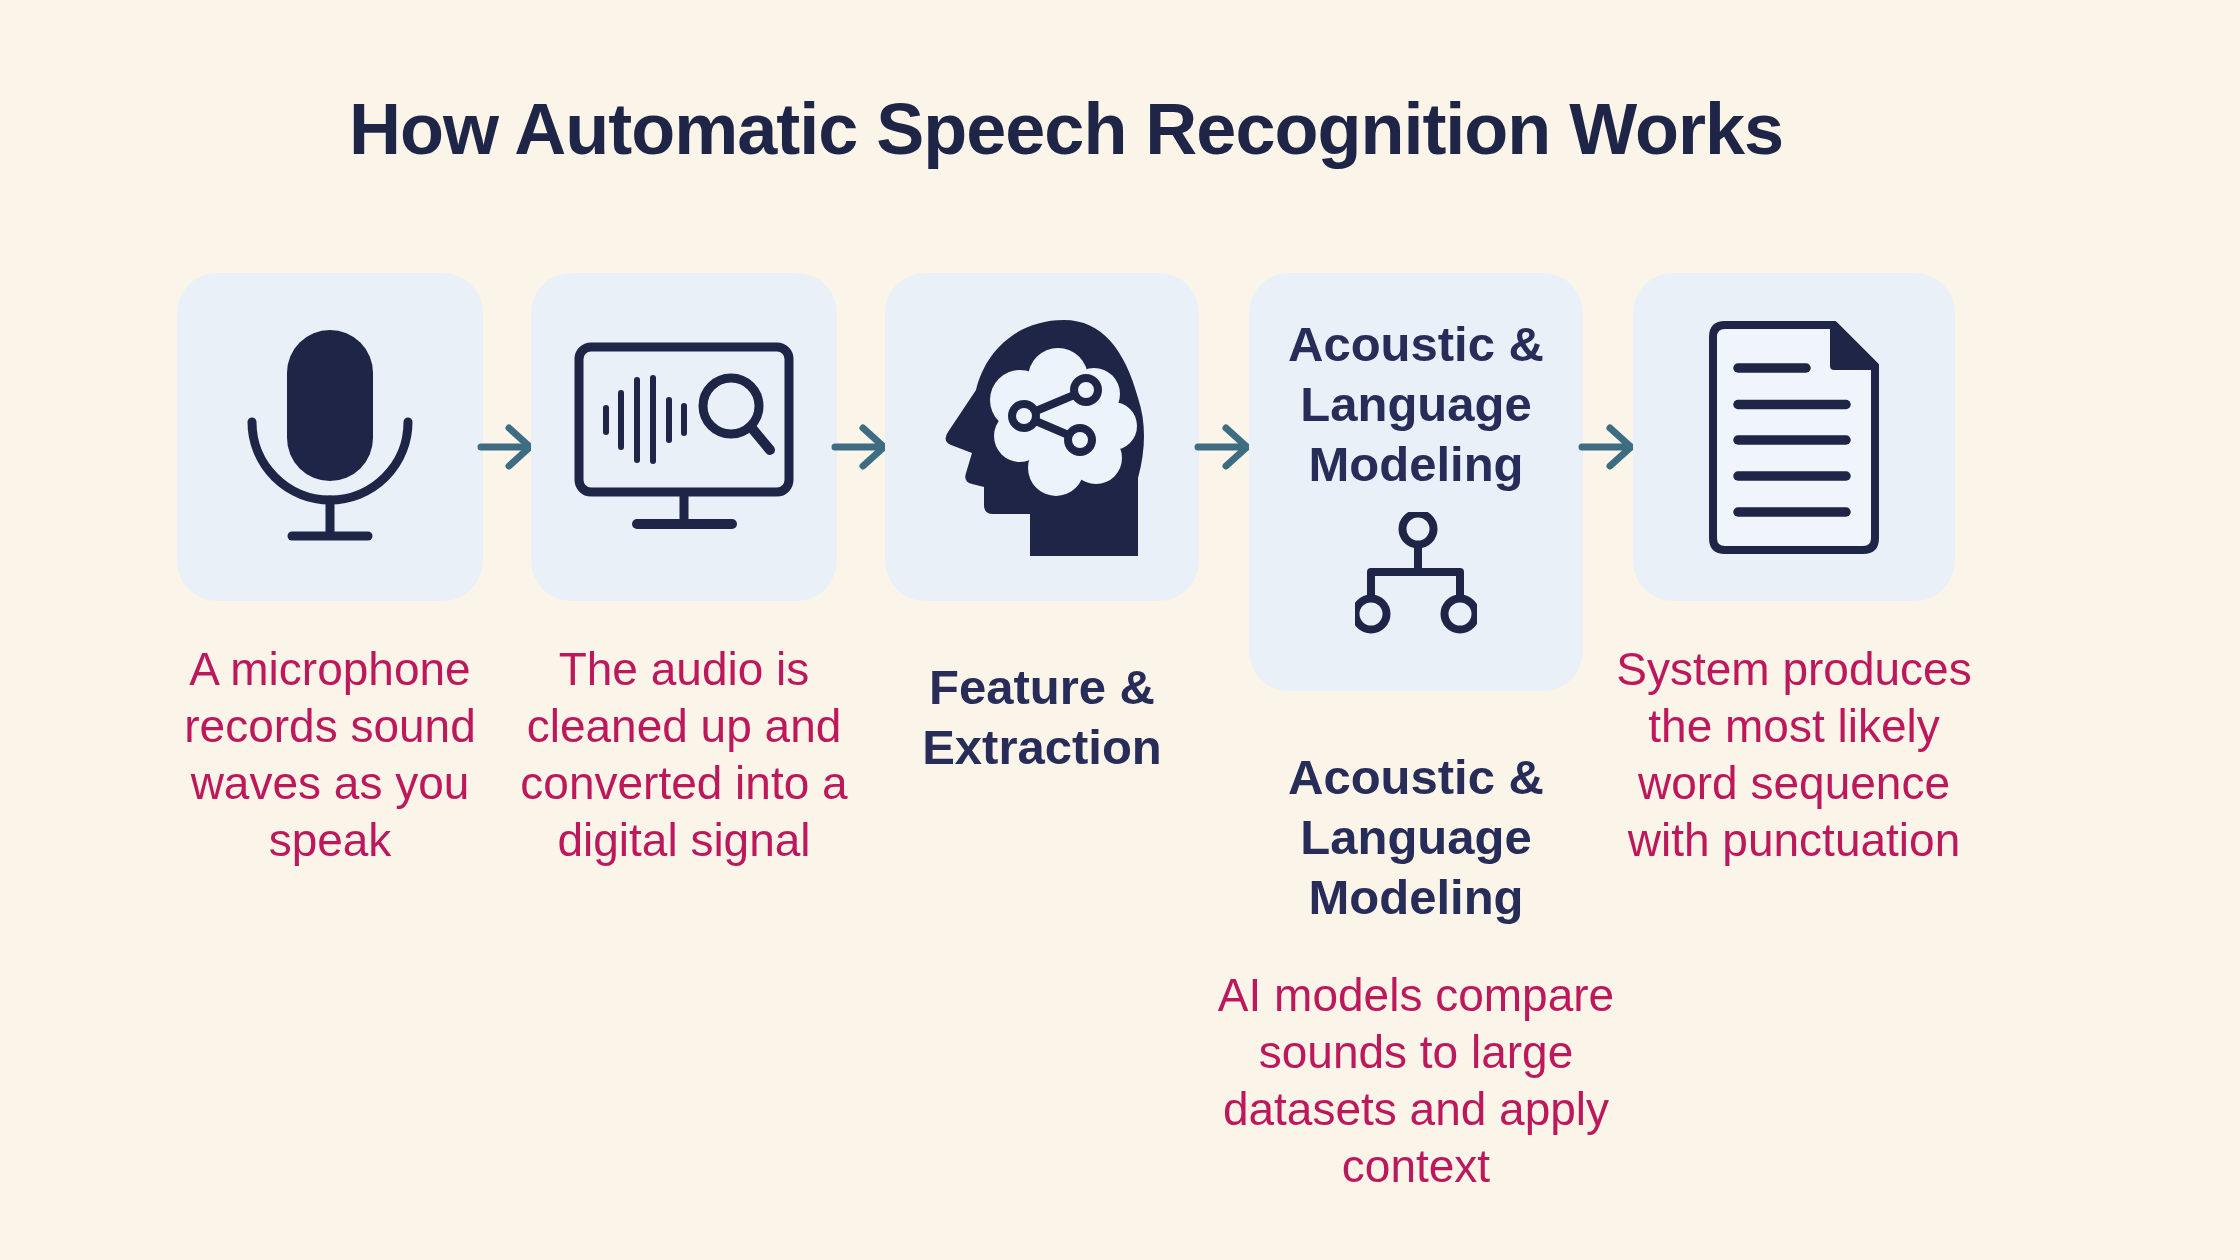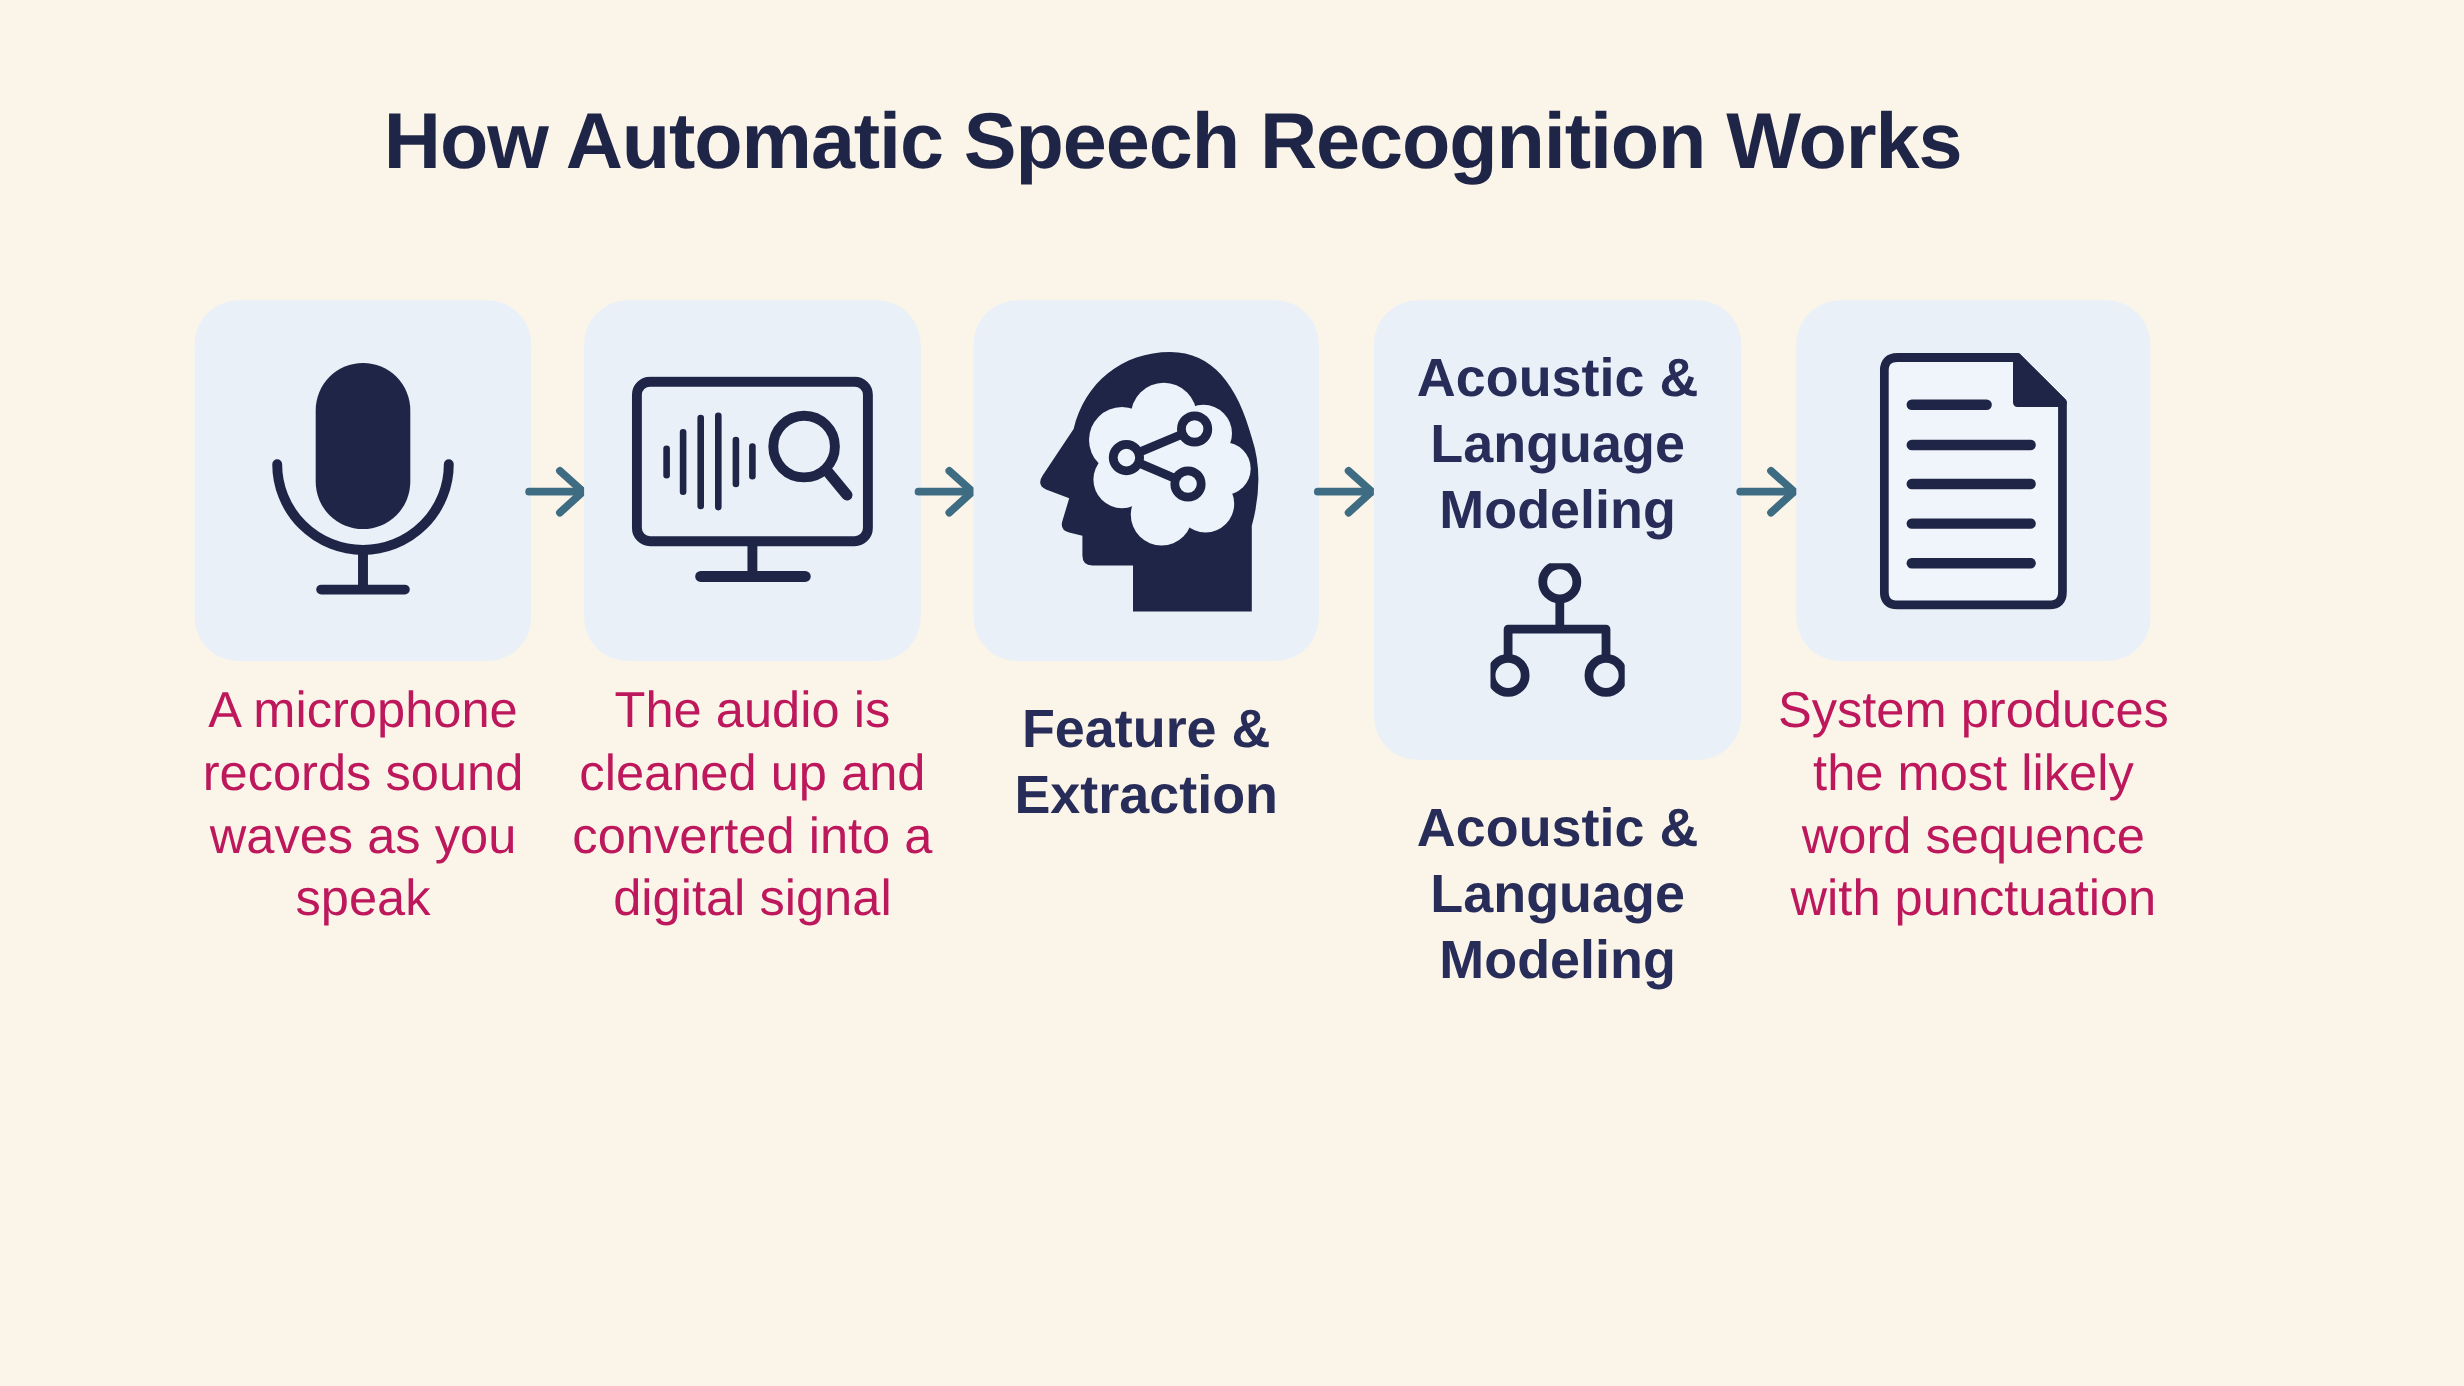--- a/index.html
+++ b/index.html
@@ -23,20 +23,21 @@
   .flow {
     position:absolute;
     top:273px; left:177px;
     display:flex;
     align-items:flex-start;
   }
   .step {
     display:flex;
     flex-direction:column;
     align-items:center;
+    gap:24px;
   }
   .step.s1, .step.s2 { width:306px; }
   .step.s3 { width:314px; }
   .step.s4 { width:334px; }
   .step.s5 { width:322px; }
   .card {
     width:100%;
     height:328px;
     border-radius:40px;
     background:#E9F0F8;
@@ -195,20 +196,24 @@
             <line x1="63" y1="32.5" x2="63" y2="60"></line>
             <path d="M16 86 L16 60 L105 60 L105 86"></path>
             <circle cx="16" cy="102" r="15.5"></circle>
             <circle cx="105" cy="102" r="15.5"></circle>
           </g>
         </svg>
       </div>
       <h2>Acoustic &amp;
 Language
 Modeling</h2>
+      <p>AI models compare
+sounds to large
+datasets and apply
+context</p>
     </div>
 
     <div class="arrow-cell g4">
       <svg width="58" height="48" viewBox="0 0 58 48">
         <line x1="3" y1="24" x2="52" y2="24" stroke="#3E6C83" stroke-width="7" stroke-linecap="round"></line>
         <polyline points="31,5 52,24 31,43" fill="none" stroke="#3E6C83" stroke-width="7" stroke-linecap="round" stroke-linejoin="round"></polyline>
       </svg>
     </div>
 
     <div class="step s5">

